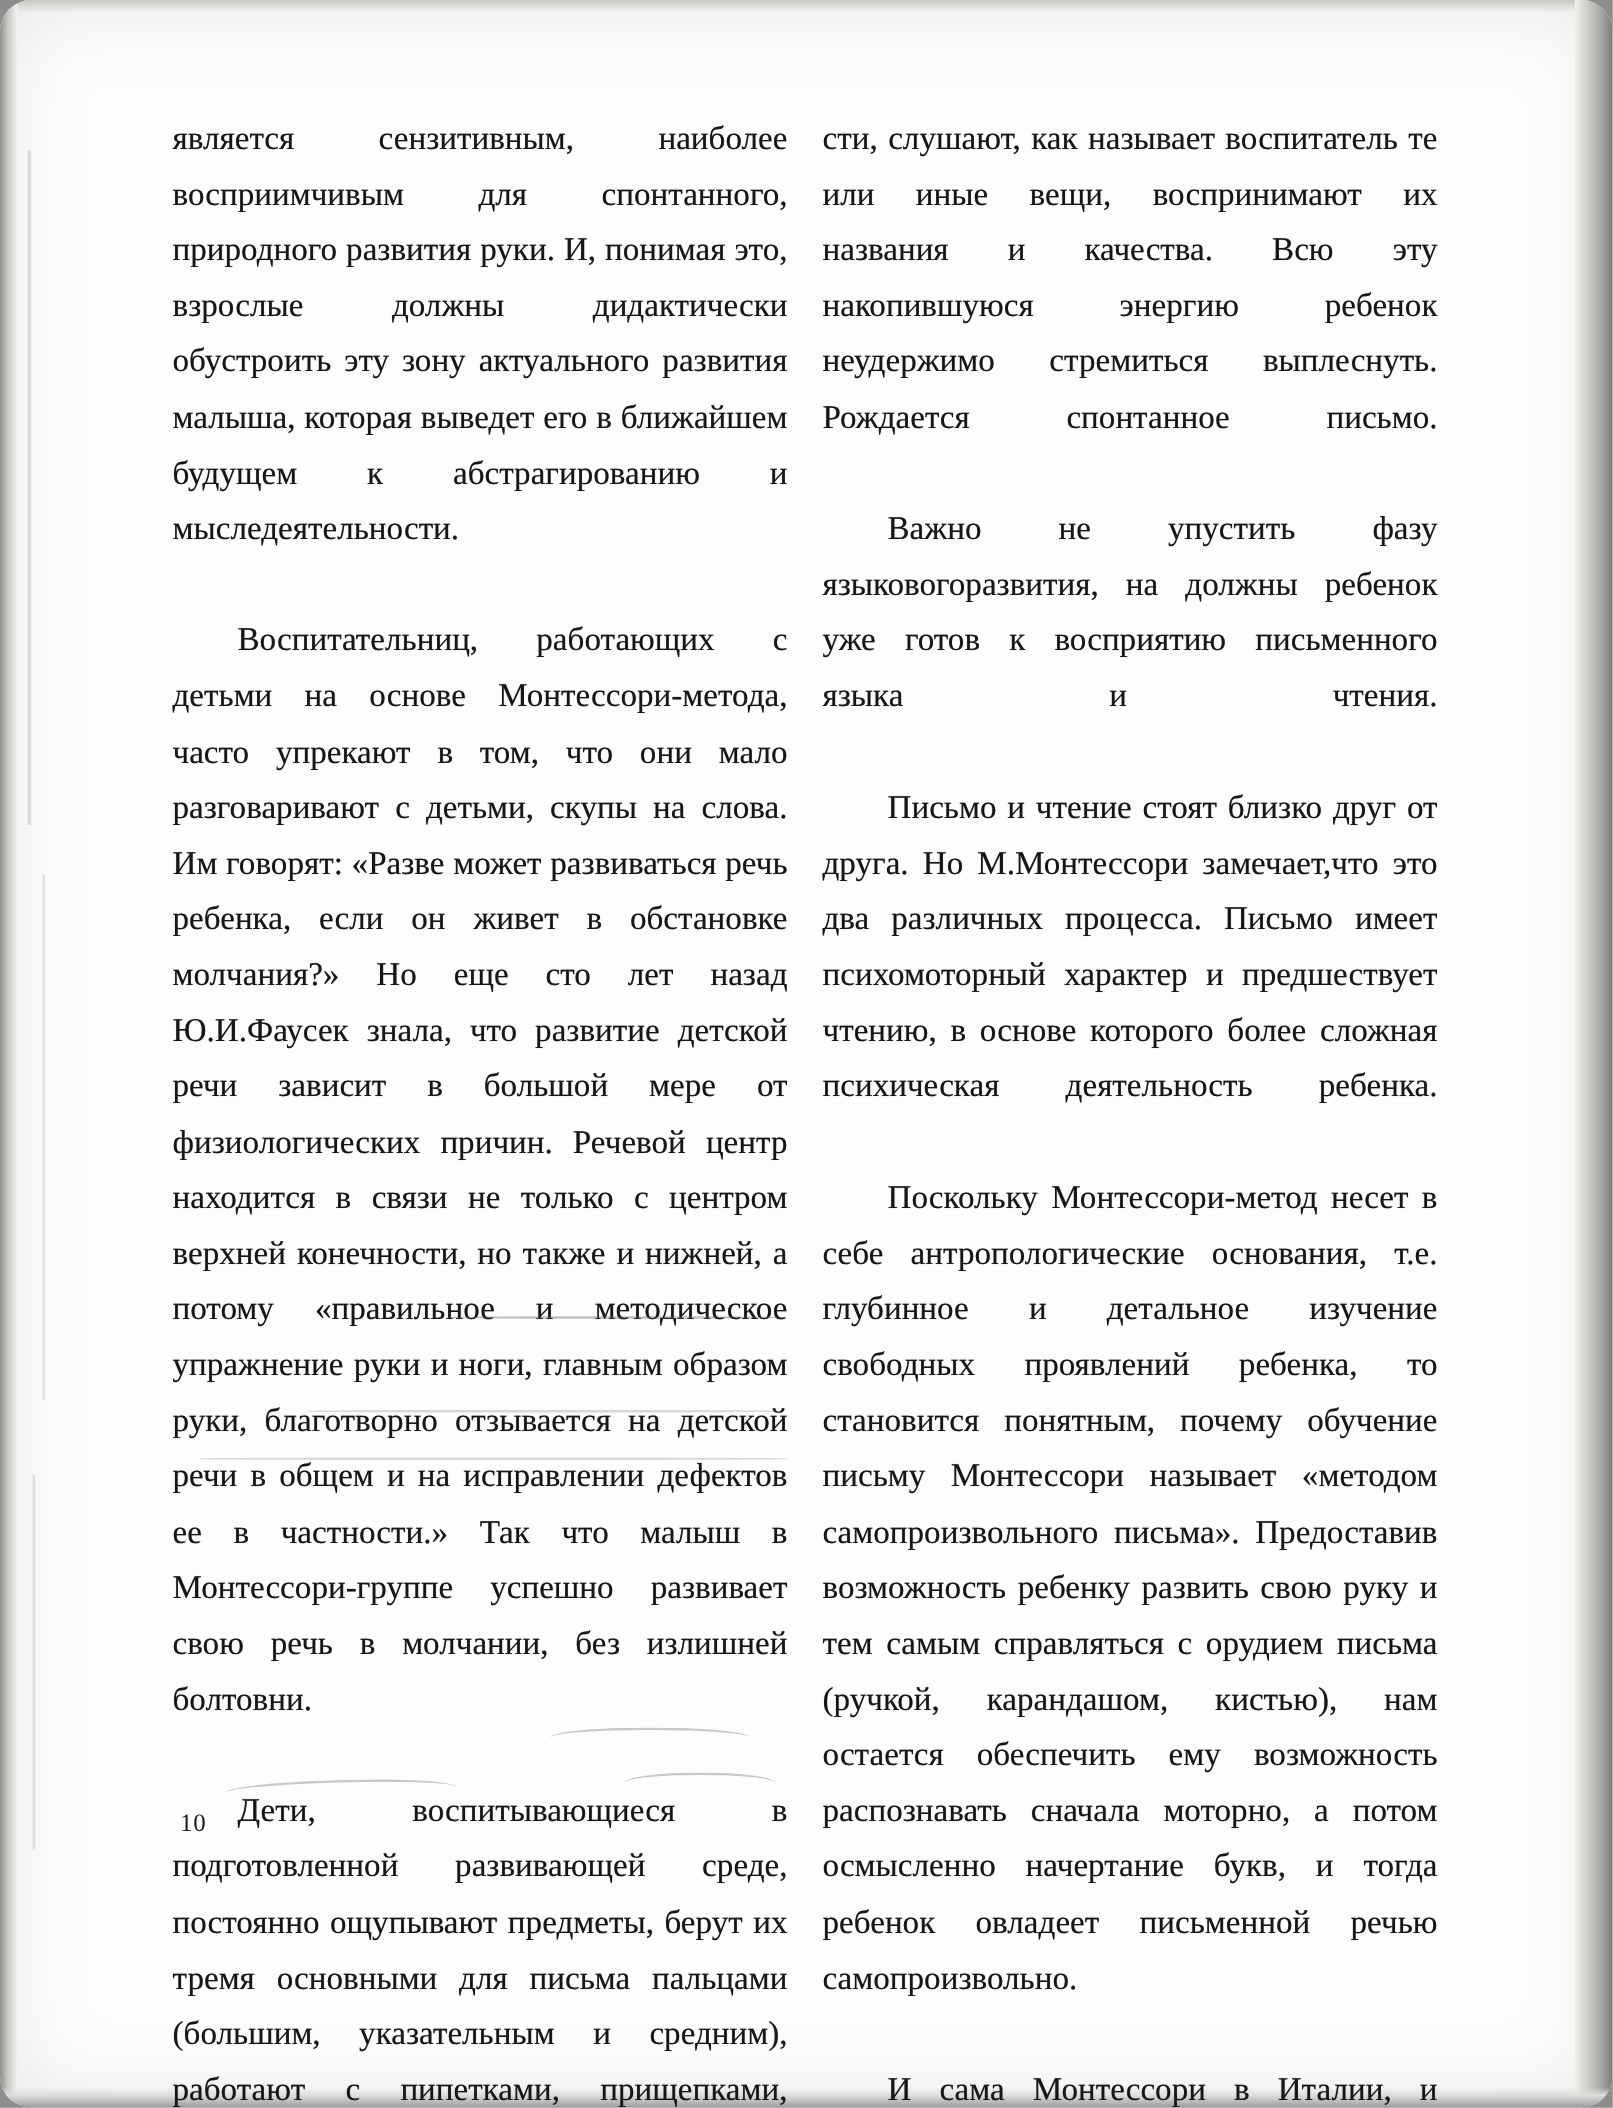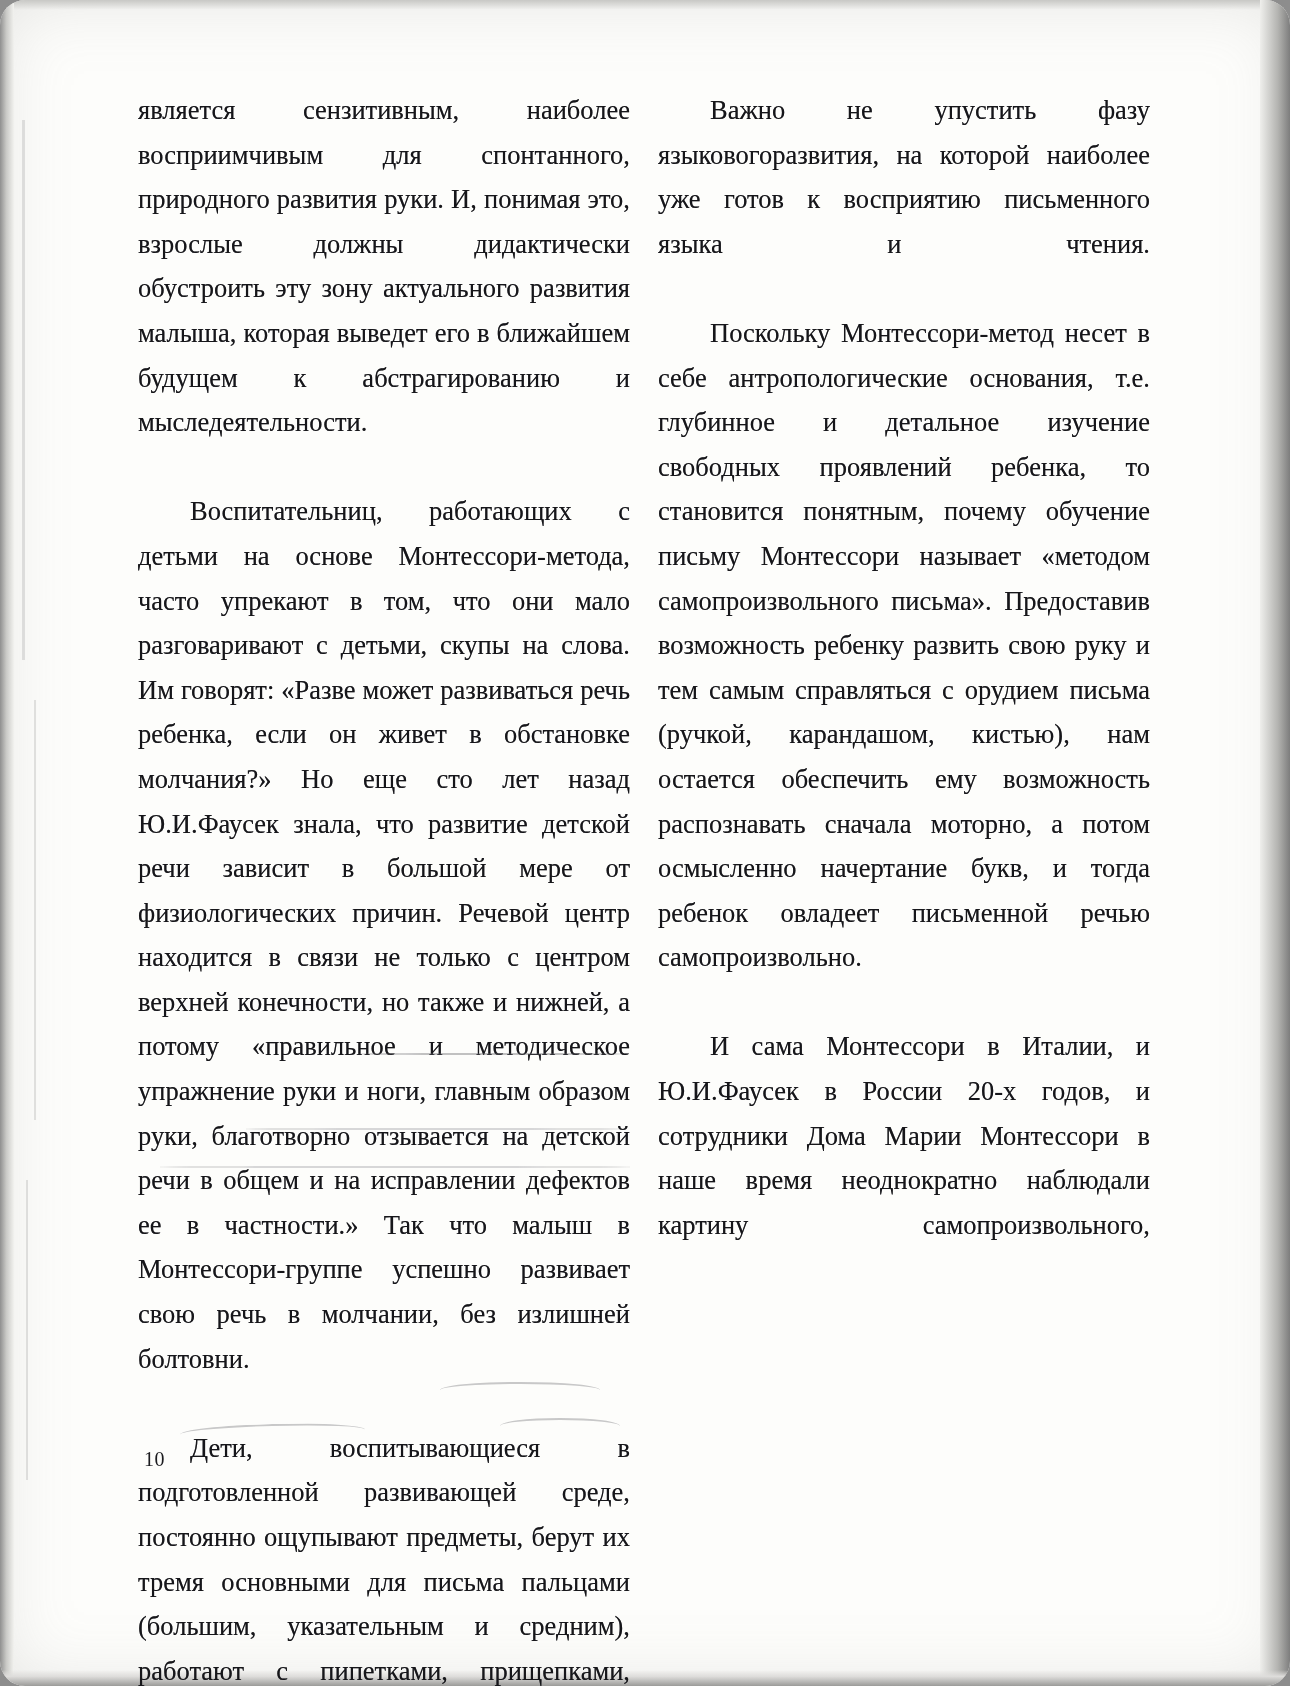--- a/index.html
+++ b/index.html
@@ -135,21 +135,23 @@
 
   <div class="text-body">
 
     <div class="column">
       <p class="cont">является сензитивным, наиболее восприимчивым для спонтанного, природного развития руки. И, понимая это, взрослые должны дидактически обустроить эту зону актуального развития малыша, которая выведет его в ближайшем будущем к абстрагированию и мыследеятельности.</p>
       <p>Воспитательниц, работающих с детьми на основе Монтессори-метода, часто упрекают в том, что они мало разговаривают с детьми, скупы на слова. Им говорят: «Разве может развиваться речь ребенка, если он живет в обстановке молчания?» Но еще сто лет назад Ю.И.Фаусек знала, что развитие детской речи зависит в большой мере от физиологических причин. Речевой центр находится в связи не только с центром верхней конечности, но также и нижней, а потому «правильное и методическое упражнение руки и ноги, главным образом руки, благотворно отзывается на детской речи в общем и на исправлении дефектов ее в частности.» Так что малыш в Монтессори-группе успешно развивает свою речь в молчании, без излишней болтовни.</p>
       <p>Дети, воспитывающиеся в подготовленной развивающей среде, постоянно ощупывают предметы, берут их тремя основными для письма пальцами (большим, указательным и средним), работают с пипетками, прищепками, пинцетами, губками. Они сравнивают зрительно объемные предметы и их начертание на плоско-</p>
     </div>
 
     <div class="column">
-      <p>Важно не упустить фазу языковогоразвития, на которой наиболее уже готов к восприятию письменного языка и чтения.</p>
+      <p class="cont">сти, слушают, как называет воспитатель те или иные вещи, воспринимают их названия и качества. Всю эту накопившуюся энергию ребенок неудержимо стремиться выплеснуть. Рождается спонтанное письмо.</p>
+      <p>Важно не упустить фазу языковогоразвития, на должны ребенок уже готов к восприятию письменного языка и чтения.</p>
+      <p>Письмо и чтение стоят близко друг от друга. Но М.Монтессори замечает,что это два различных процесса. Письмо имеет психомоторный характер и предшествует чтению, в основе которого более сложная психическая деятельность ребенка.</p>
       <p>Поскольку Монтессори-метод несет в себе антропологические основания, т.е. глубинное и детальное изучение свободных проявлений ребенка, то становится понятным, почему обучение письму Монтессори называет «методом самопроизвольного письма». Предоставив возможность ребенку развить свою руку и тем самым справляться с орудием письма (ручкой, карандашом, кистью), нам остается обеспечить ему возможность распознавать сначала моторно, а потом осмысленно начертание букв, и тогда ребенок овладеет письменной речью самопроизвольно.</p>
       <p>И сама Монтессори в Италии, и Ю.И.Фаусек в России 20-х годов, и сотрудники Дома Марии Монтессори в наше время неоднократно наблюдали картину самопроизвольного,</p>
     </div>
 
   </div>
 
   <div class="smudge thin" style="left:358px; top:1053px; width:265px;"></div>
   <div class="smudge thin faint" style="left:246px; top:1128px; width:378px;"></div>
   <div class="smudge thin faint" style="left:160px; top:1166px; width:470px;"></div>
   <div class="curve-artifact" style="left:440px; top:1382px; width:160px;"></div>

